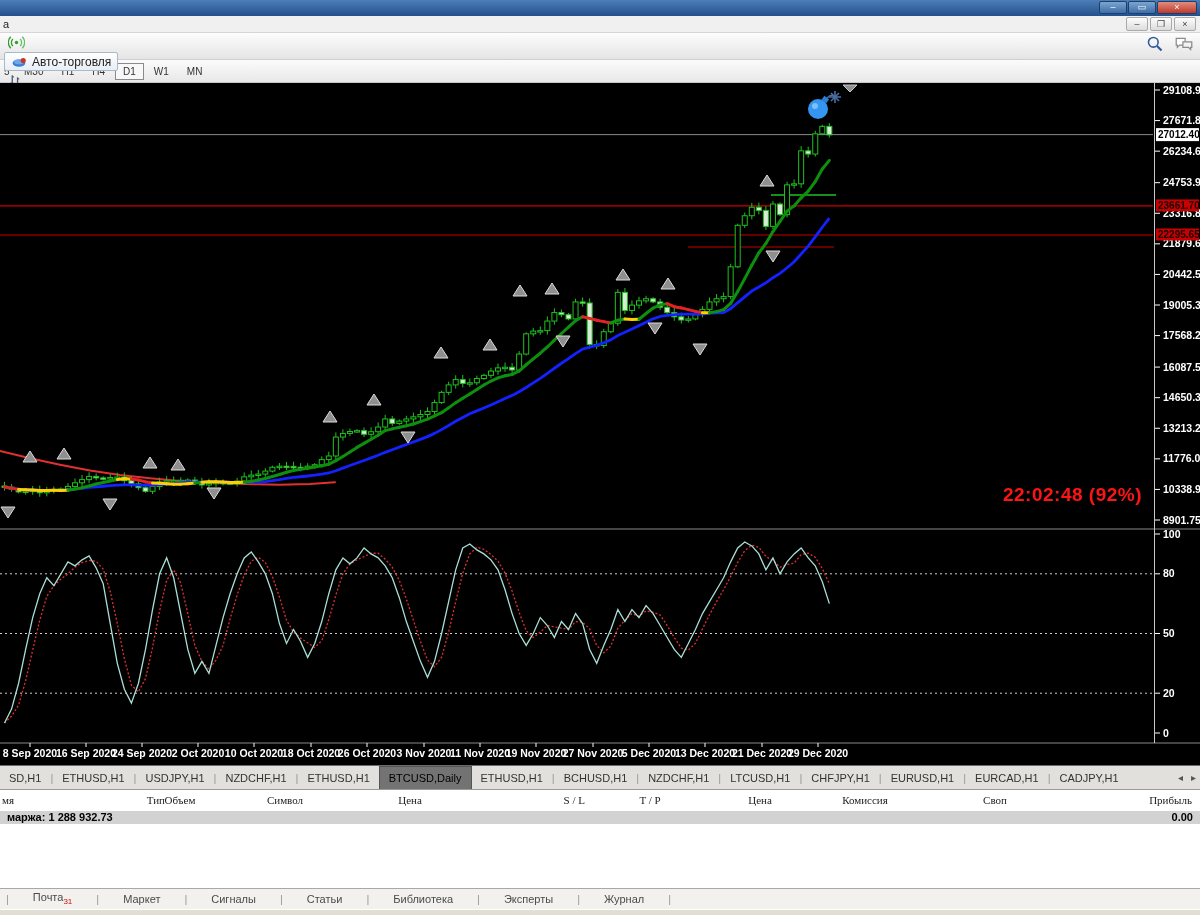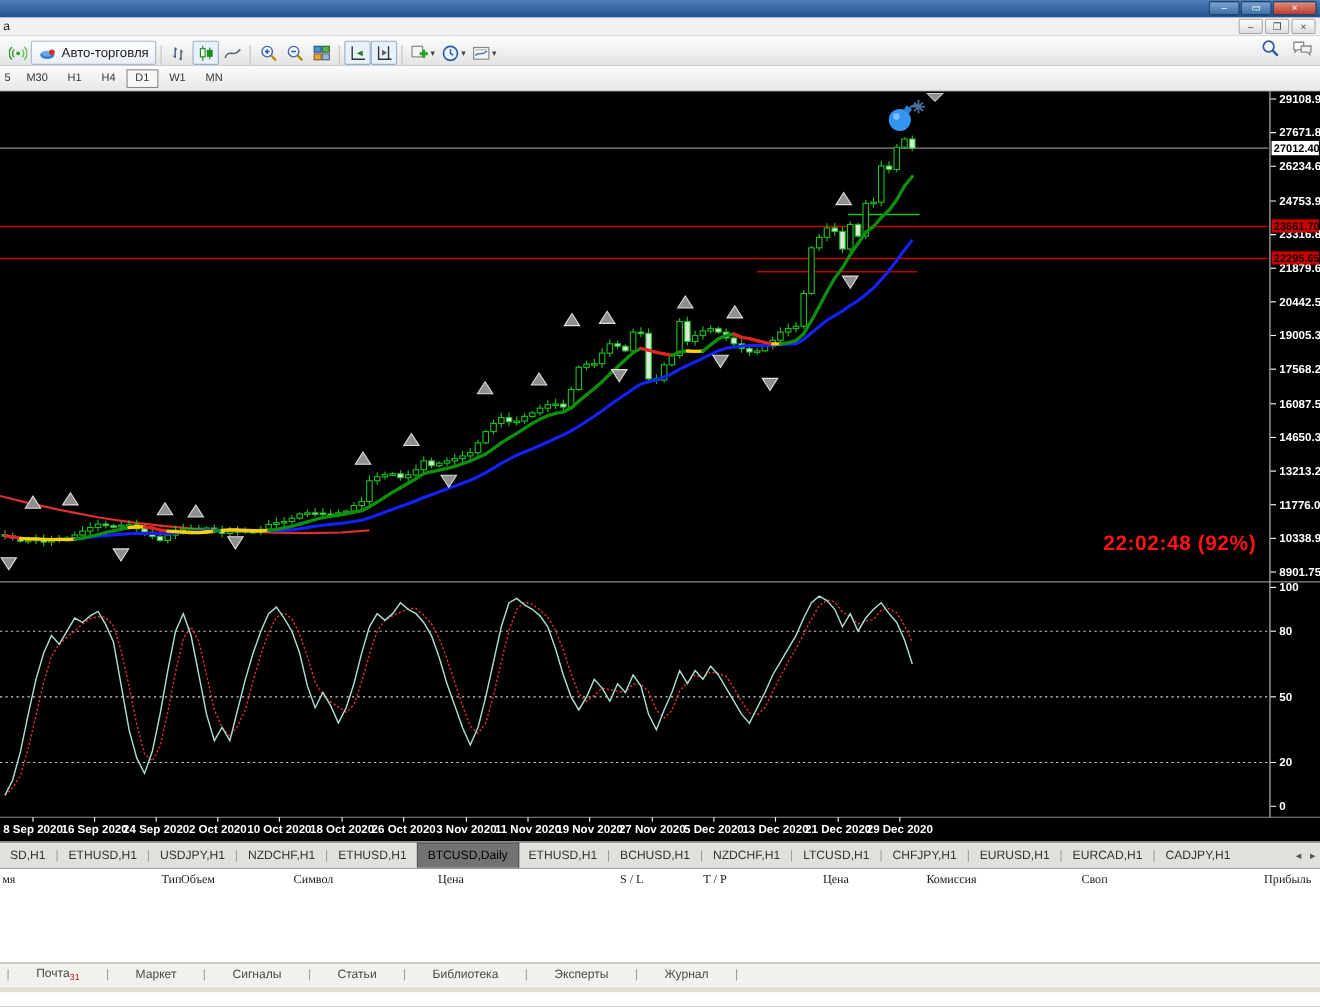--- a/index.html
+++ b/index.html
@@ -19,22 +19,22 @@
   .menubar { height:17px; background:#f0f0f0; border-bottom:1px solid #d6d6d6;
     position:relative; font-size:11px; color:#222; }
   .menubar .frag { position:absolute; left:3px; top:2px; }
   .menubar .childbtns { position:absolute; right:4px; top:1px; display:flex; gap:2px; }
   .cbtn { width:22px; height:14px; font-size:9px; line-height:12px; text-align:center;
     color:#444; background:linear-gradient(#fdfdfd,#dcdcdc); border:1px solid #aaa;
     border-radius:2px; }
 
   
   .toolbar { height:27px; background:linear-gradient(#fdfdfd,#e4e4e4);
-    border-bottom:1px solid #cfcfcf; display:flex; align-items:flex-end;
-    padding-left:4px; position:relative; }
+    border-bottom:1px solid #cfcfcf; display:flex; align-items:flex-start;
+    padding-left:4px; position:relative;flex-direction:column; }
   .tbtn { height:22px; min-width:24px; display:flex; align-items:center;
     justify-content:center; border:1px solid transparent; border-radius:2px;
     padding:0 2px; }
   .tbtn.pressed { border:1px solid #9ab0c8; background:#e9f1fb; }
   .tbtn.labeled { padding:0 6px; gap:4px; border:1px solid #aab8c8;
     background:linear-gradient(#ffffff,#e8eef6); font-size:12px; color:#222; }
   .tsep { width:1px; height:18px; background:#c4c4c4; margin:0 4px; }
   .drop { font-size:8px; color:#444; margin-left:1px; }
   .toolbar .rightics { position:absolute; right:6px; top:2px; display:flex; gap:10px; }
 
@@ -743,20 +743,24 @@
       <span class="thcell" style="left: 125px;">Объем</span>
       <span class="thcell" style="left: 230px;">Символ</span>
       <span class="thcell" style="left: 355px;">Цена</span>
       <span class="thcell" style="left: 475px; text-align: right;">S / L</span>
       <span class="thcell" style="left: 595px;">T / P</span>
       <span class="thcell" style="left: 705px;">Цена</span>
       <span class="thcell" style="left: 810px;">Комиссия</span>
       <span class="thcell" style="left: 940px;">Своп</span>
       <span class="thcell" style="right: 8px; text-align: right;">Прибыль</span>
     </div>
+  <div class="marginrow">
+    <span class="lbl">маржа: 1 288 932.73</span>
+    <span class="val">0.00</span>
+  </div>
   <div class="whitearea"></div>
 
   <div class="bottomtabs">
       <span class="bsep">|</span>
       <span class="btab">Почта<span class="badge">31</span></span>
       <span class="bsep">|</span>
       <span class="btab">Маркет</span>
       <span class="bsep">|</span>
       <span class="btab">Сигналы</span>
       <span class="bsep">|</span>

